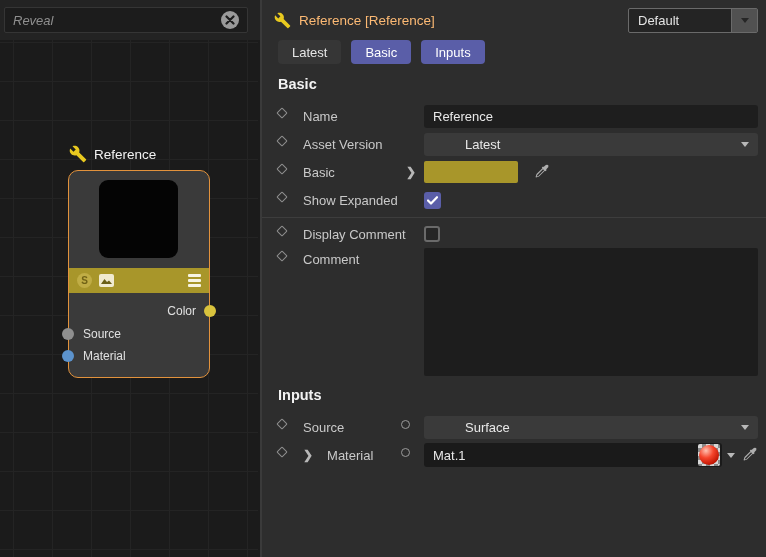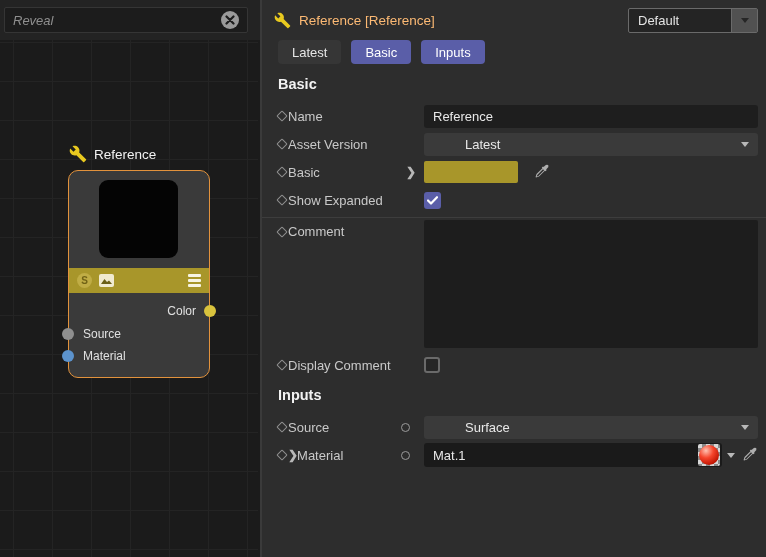--- a/index.html
+++ b/index.html
@@ -91,21 +91,21 @@
     height:24px; padding:0 14px; border-radius:4px; background:#363636;
     color:#e6e6e6; font-size:13px; display:flex; align-items:center; cursor:pointer;
   }
   .tab.active { background:#5a5ea8; color:#ffffff; }
 
   .section-heading { margin:12px 0 0 16px; height:20px; font-size:14.5px; font-weight:bold; color:#f2f2f2; }
 
   .rows { margin-top:6px; }
   .row { display:flex; align-items:center; height:28px; padding-left:16px; padding-right:8px; }
   .row.top-align { align-items:flex-start; height:auto; }
-  .lead { width:146px; flex:none; display:flex; align-items:center; gap:2px; }
+  .lead { width:146px; flex:none; display:flex; gap:17px; }
   .row.top-align .lead { margin-top:4px; }
   .lead .label { color:#c9c9c9; font-size:13px; white-space:nowrap; }
   .diamond {
     width:8px; height:8px; border:1.2px solid #8e8e8e; transform:rotate(45deg);
     flex:none; border-radius:1px;
   }
   .o-icon { width:9px; height:9px; border:1.6px solid #9a9a9a; border-radius:50%; margin-left:auto; margin-right:14px; flex:none; }
   .expander { color:#b8b8b8; font-size:12px; font-weight:bold; }
 
   .field { flex:1; min-width:0; }
@@ -278,37 +278,37 @@
         <span class="checkbox checked">
           <svg width="11" height="9" viewBox="0 0 11 9">
             <path d="M1 4.5 L4 7.5 L10 1.2" stroke="#ffffff" stroke-width="2.2" fill="none" stroke-linecap="round" stroke-linejoin="round"></path>
           </svg>
         </span>
       </div>
     </div>
 
     <div class="divider"></div>
 
+    <div class="row">
+      <div class="lead">
+        <span class="diamond"></span>
+        <span class="label">Display Comment</span>
+      </div>
+      <div class="field">
+        <span class="checkbox unchecked"></span>
+      </div>
+    </div>
+
     <div class="row top-align">
       <div class="lead">
         <span class="diamond"></span>
         <span class="label">Comment</span>
       </div>
       <div class="field">
         <textarea class="comment-area" style=""></textarea>
-      </div>
-    </div>
-
-    <div class="row">
-      <div class="lead">
-        <span class="diamond"></span>
-        <span class="label">Display Comment</span>
-      </div>
-      <div class="field">
-        <span class="checkbox unchecked"></span>
       </div>
     </div>
   </div>
 
   <div class="section-heading" style="margin-top:8px;">Inputs</div>
 
   <div class="rows">
 
     <div class="row">
       <div class="lead">

